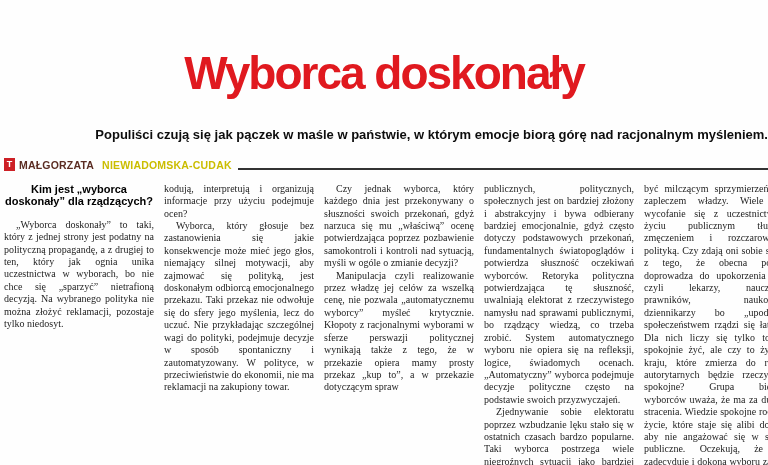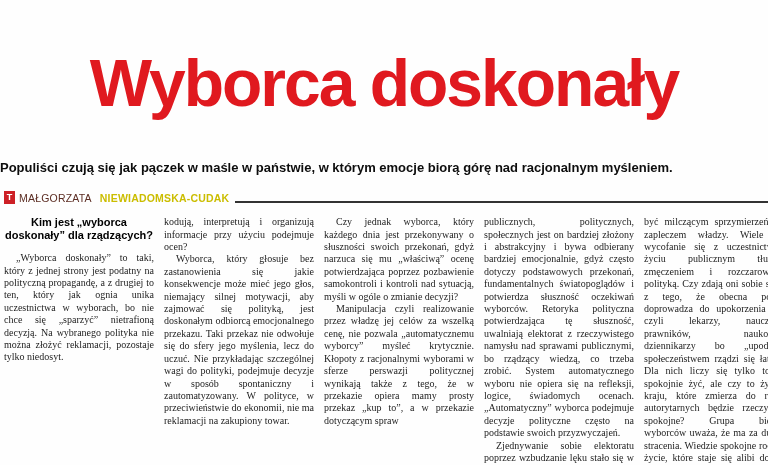--- a/index.html
+++ b/index.html
@@ -10,29 +10,29 @@
     background: #fefefe;
     overflow: hidden;
     font-family: "Liberation Serif", serif;
     color: #1c1c1c;
   }
   .headline {
     margin-top: 50px;
     text-align: center;
     font-family: "Liberation Sans", sans-serif;
     font-weight: bold;
-    font-size: 66px;
+    font-size: 46px;
     line-height: 1.0;
     letter-spacing: -2px;
     color: #e0191f;
     white-space: nowrap;
   }
   .subhead {
     margin-top: 16px;
-    text-align: left;
+    text-align: right;
     font-family: "Liberation Sans", sans-serif;
     font-weight: bold;
     font-size: 13px;
     color: #0d0d0d;
   }
   .byline-row {
     display: flex;
     align-items: flex-end;
     margin: 14px 0 0 4px;
     height: 15px;
@@ -45,21 +45,21 @@
     font-family: "Liberation Sans", sans-serif;
     font-weight: bold;
     font-size: 9px;
     line-height: 13px;
     text-align: center;
     margin-right: 4px;
     flex: 0 0 auto;
   }
   .byline-name {
     font-family: "Liberation Sans", sans-serif;
-    font-weight: normal;
+    font-weight: bold;
     font-size: 10.5px;
     letter-spacing: 0.2px;
     color: #5b2c22;
     white-space: nowrap;
   }
   .byline-surname {
     font-family: "Liberation Sans", sans-serif;
     font-weight: bold;
     font-size: 10.5px;
     letter-spacing: 0.2px;

